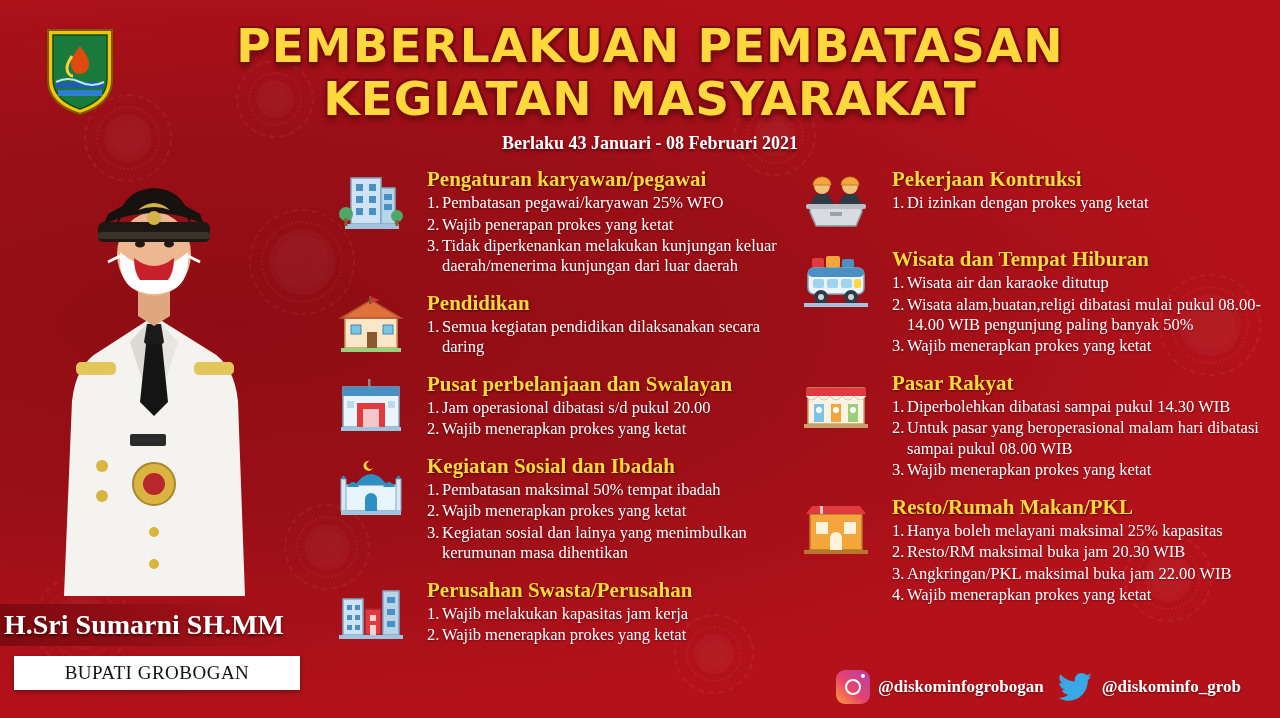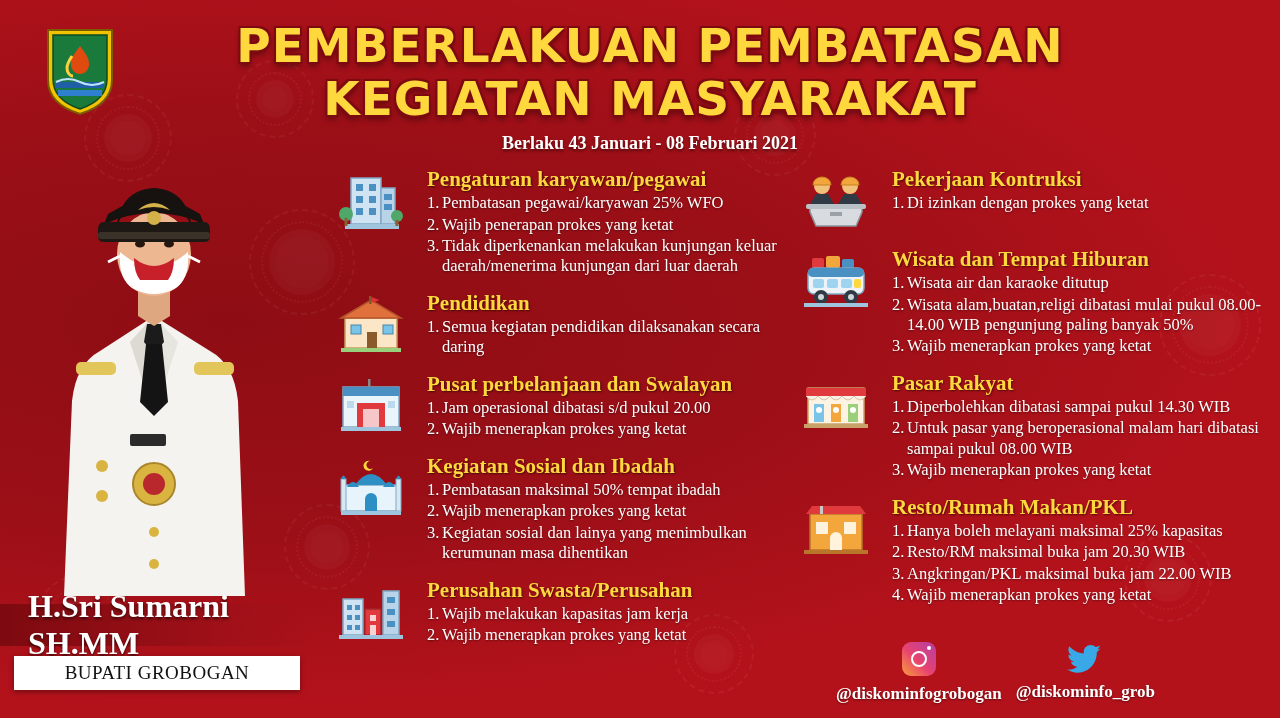--- a/index.html
+++ b/index.html
@@ -57,21 +57,21 @@
   }
   .figure {
     position: absolute; left: 42px; bottom: 122px; width: 225px; height: 430px;
   }
   .name-bar {
     position: absolute; left: 0; bottom: 72px; width: 318px; height: 42px;
     background: linear-gradient(90deg, #7d0a10 0%, #a01018 70%, rgba(160,16,24,0) 100%);
     display: flex; align-items: center;
   }
   .name-bar span {
-    color: #ffffff; font-size: 32px; font-weight: bold; padding-left: 28px;
+    color: #ffffff; font-size: 28px; font-weight: bold; padding-left: 4px;
     text-shadow: 0 2px 3px rgba(0,0,0,0.6);
     font-family: "Liberation Serif", serif;
   }
   .role-bar {
     position: absolute; left: 14px; bottom: 28px; width: 286px; height: 34px;
     background: #ffffff; display: flex; align-items: center; justify-content: center;
     box-shadow: 0 2px 5px rgba(0,0,0,0.35);
   }
   .role-bar span {
     color: #111111; font-size: 19px; font-weight: normal; letter-spacing: .5px;
@@ -107,21 +107,21 @@
   }
   .sec-list li::before {
     content: counter(li) ".";
     position: absolute; left: 0; top: 0;
   }
 
   
   .social {
     position: absolute; bottom: 14px; left: 836px; display: flex; align-items: center; gap: 14px;
   }
-  .social-group { display: flex; align-items: center; gap: 8px; flex-direction: column; }
+  .social-group { display: flex; align-items: center; gap: 8px; }
   .social-group span {
     color: #ffffff; font-size: 17px; font-weight: bold;
     text-shadow: 0 1px 2px rgba(0,0,0,0.5);
   }
   .ig-icon {
     width: 34px; height: 34px; border-radius: 9px;
     background: linear-gradient(45deg,#f9a03c 0%, #e8436f 45%, #b43ea6 100%);
     display: flex; align-items: center; justify-content: center;
   }
   .ig-icon .ring { width: 16px; height: 16px; border: 2.5px solid #fff; border-radius: 50%; position: relative; }

